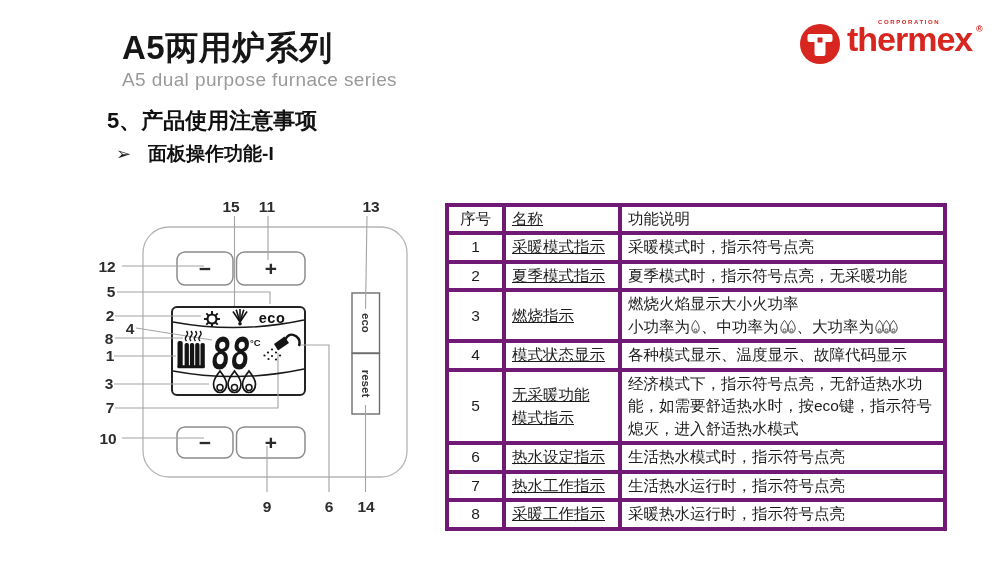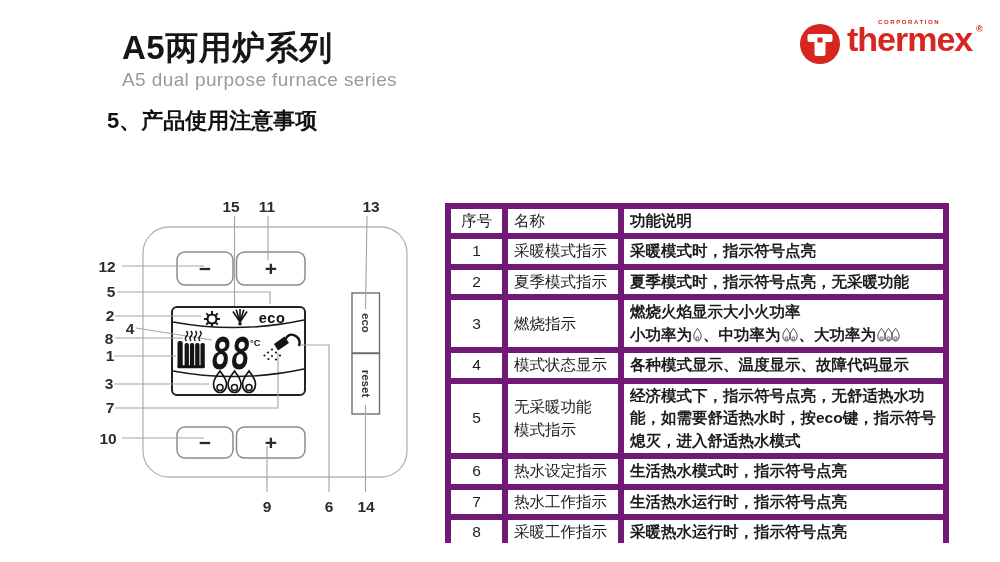--- a/index.html
+++ b/index.html
@@ -18,36 +18,39 @@
   .logo .corp{position:absolute;left:80px;top:3px;font-size:6px;letter-spacing:1.6px;font-weight:bold;}
   .logo .brand{position:absolute;left:49px;top:6px;font-size:34px;font-weight:bold;letter-spacing:-1px;line-height:1;}
   .logo .reg{position:absolute;left:178px;top:8px;font-size:9px;font-weight:bold;}
   .logo svg{position:absolute;left:0;top:4px;}
 
   
   .diagram{position:absolute;left:85px;top:190px;width:345px;height:345px;}
 
   
   .func-table{position:absolute;left:445px;top:203px;border-collapse:collapse;table-layout:fixed;width:498px;background:#fff;}
-  .func-table th,.func-table td{border:6px solid #701a75;font-size:15.5px;color:#1c1c1c;padding:1px 6px;line-height:1.45;vertical-align:middle;font-weight:normal;text-align:left;margin-top:7px;}
+  .func-table th,.func-table td{border:4px solid #701a75;font-size:15.5px;color:#1c1c1c;padding:1px 6px;line-height:1.45;vertical-align:middle;font-weight:normal;text-align:left;margin-top:7px;}
   .func-table .c-no{width:55px;text-align:center;padding:1px 2px;}
-  .func-table .c-name{width:112px;}
-  .func-table .c-desc{width:313px;font-weight:bold;}
+  .func-table .c-name{width:112px;text-decoration:underline;}
+  .func-table .c-desc{width:313px;}
   .flame{display:inline-block;vertical-align:-3px;}
   .flame + .flame{margin-left:-4px;}
   .nowrapline{display:block;}
 </style>
 </head>
 <body>
 
 <div class="slide">
 
   <div class="title">A5两用炉系列</div>
   <div class="subtitle">A5 dual purpose furnace series</div>
   <div class="section-heading">5、产品使用注意事项</div>
+  <div class="bullet-line">
+    <span class="bullet-char">➢</span><span>面板操作功能-I</span>
+  </div>
 
   <div class="logo">
     <svg width="44" height="48" viewBox="0 0 44 48">
       <circle cx="22" cy="24" r="20" fill="#d7261f"></circle>
       <rect x="9.5" y="14" width="25" height="8" rx="2" fill="#ffffff"></rect>
       <rect x="16.5" y="14" width="11" height="22" rx="2" fill="#ffffff"></rect>
       <rect x="19.5" y="17.5" width="5" height="5" fill="#d7261f"></rect>
     </svg>
     <div class="corp" style="color:#d7261f">CORPORATION</div>
     <div class="brand" style="color:#d7261f">thermex</div>

